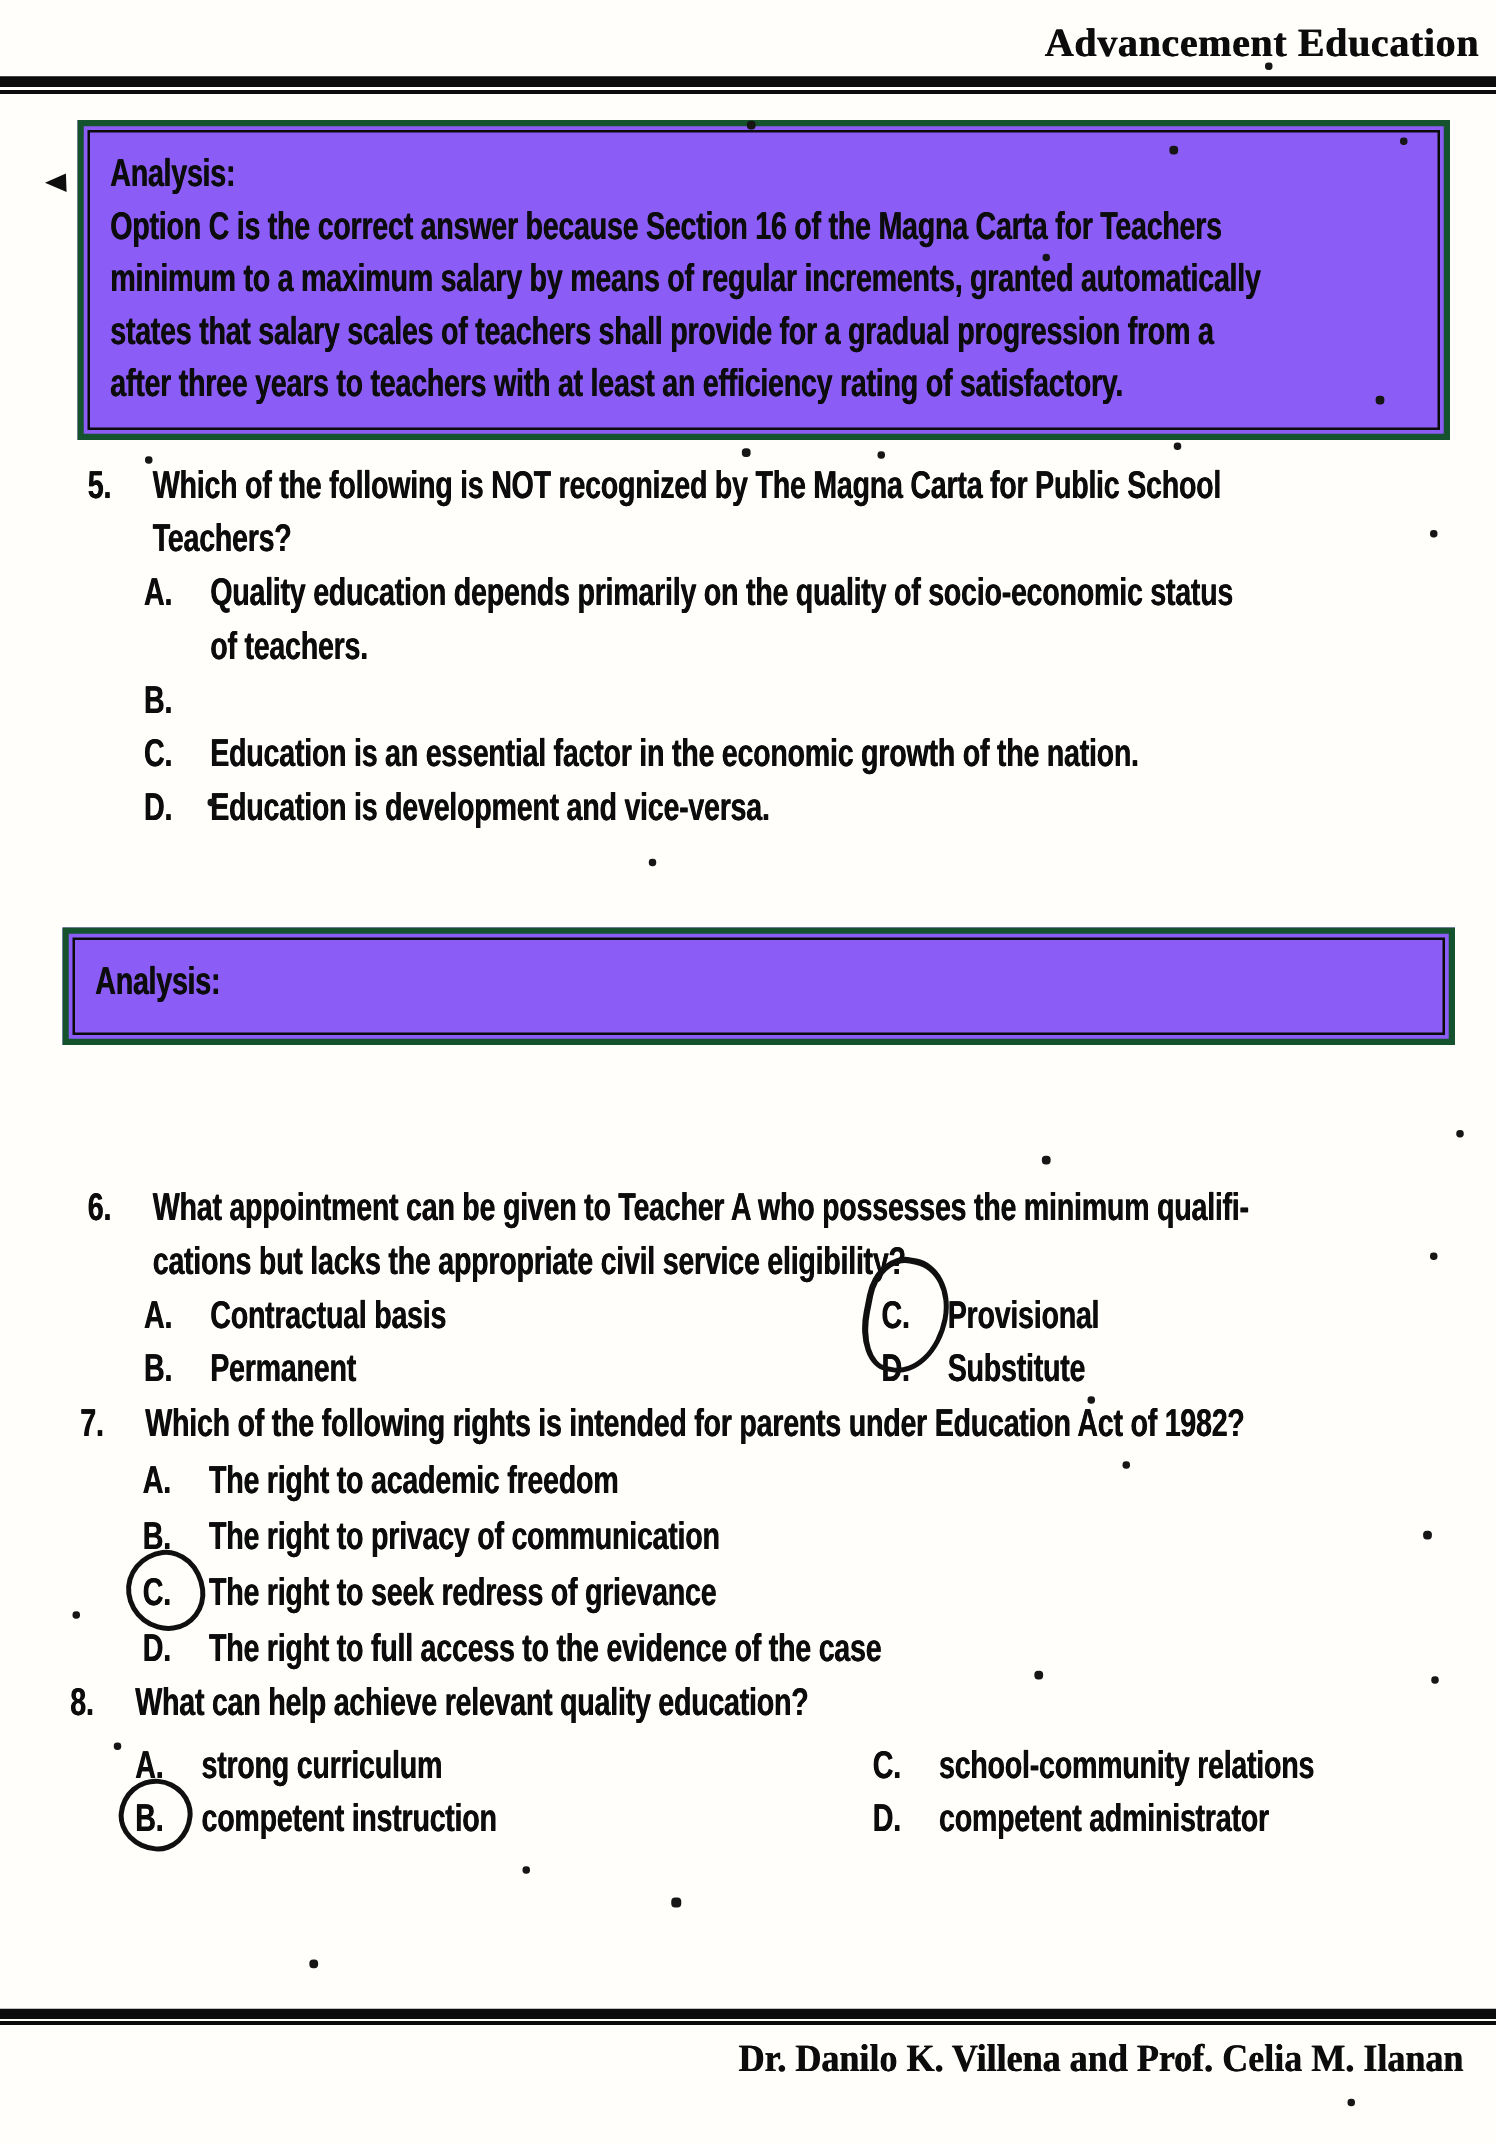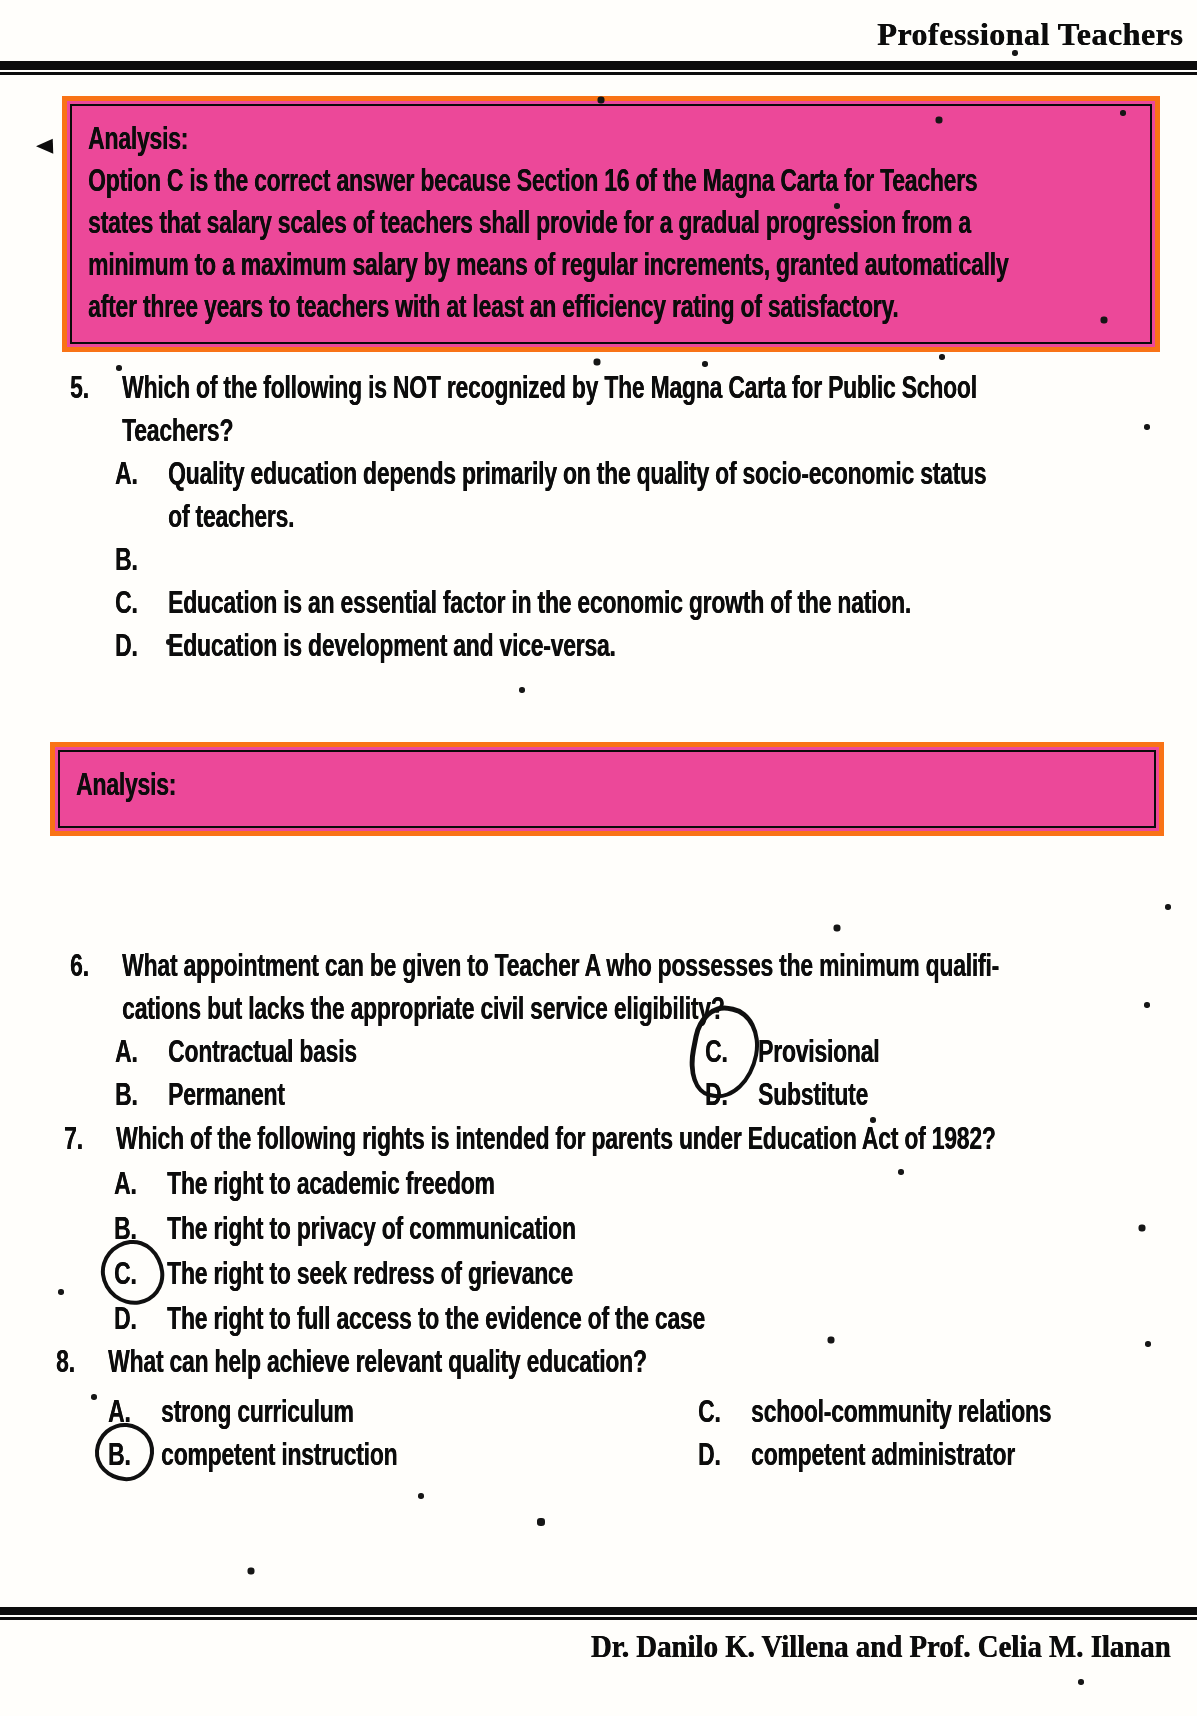--- a/index.html
+++ b/index.html
@@ -19,21 +19,21 @@
     position:absolute;top:14px;right:14px;font-size:32px;line-height:40px;
     text-shadow:0.6px 0 0 currentColor;letter-spacing:0.5px;
   }
 
   .rule{position:absolute;left:0;width:1197px;}
   .rule-top{top:61px;height:15px;
     background:linear-gradient(#0c0c0c 0 60%,#fffefb 60% 74%,#0c0c0c 74% 95%,#fffefb 95% 100%);}
   .rule-bottom{top:1607px;height:14px;
     background:linear-gradient(#0c0c0c 0 58%,#fffefb 58% 72%,#0c0c0c 72% 94%,#fffefb 94% 100%);}
 
-  .abox{position:absolute;border:5px solid #f97316;background:#ec4899;}
+  .abox{position:absolute;border:5px solid #14532d;background:#8b5cf6;}
   .abox-inner{border:2px solid #0b0b0b;margin:3px;padding:12px 16px 14px 16px;}
   .abox .ln{height:42px;line-height:42px;}
   .abox1{left:62px;top:96px;width:1088px;}
   .abox2{left:50px;top:742px;width:1104px;}
   .abox2 .abox-inner{padding-bottom:20px;}
 
   .qblock{position:absolute;}
   .ln{height:43px;line-height:43px;}
   .row{display:flex;align-items:flex-start;}
   .qnum{flex:0 0 52px;}
@@ -79,37 +79,37 @@
       540px 1521px 0 3px #161616, 250px 1570px 0 2.5px #161616, 1080px 1681px 0 2px #161616,
       1167px 906px 0 2px #161616, 60px 1291px 0 2px #161616, 900px 1171px 0 2px #161616,
       420px 1495px 0 2px #161616, 1014px 52px 0 2px #161616, 118px 367px 0 2px #161616;
   }
 </style>
 </head>
 <body>
 
 <div class="page">
 
-  <div class="header-title serif">Professional Teachers</div>
+  <div class="header-title serif">Advancement Education</div>
   <div class="rule rule-top"></div>
   <div class="margin-mark"></div>
 
   <div class="abox abox1">
     <div class="abox-inner">
       <div class="ln">
           <span class="tx">Analysis:</span>
         </div>
       <div class="ln">
           <span class="tx">Option C is the correct answer because Section 16 of the Magna Carta for Teachers</span>
         </div>
       <div class="ln">
+          <span class="tx">minimum to a maximum salary by means of regular increments, granted automatically</span>
+        </div>
+      <div class="ln">
           <span class="tx">states that salary scales of teachers shall provide for a gradual progression from a</span>
-        </div>
-      <div class="ln">
-          <span class="tx">minimum to a maximum salary by means of regular increments, granted automatically</span>
         </div>
       <div class="ln">
           <span class="tx">after three years to teachers with at least an efficiency rating of satisfactory.</span>
         </div>
     </div>
   </div>
 
   <div class="qblock q5">
     <div class="row">
       <span class="qnum ln">

